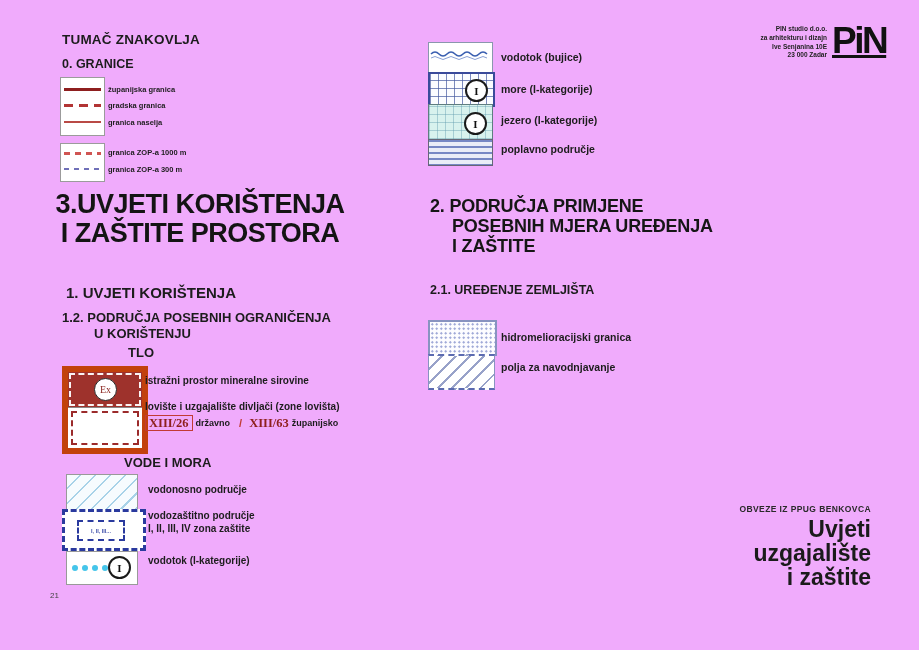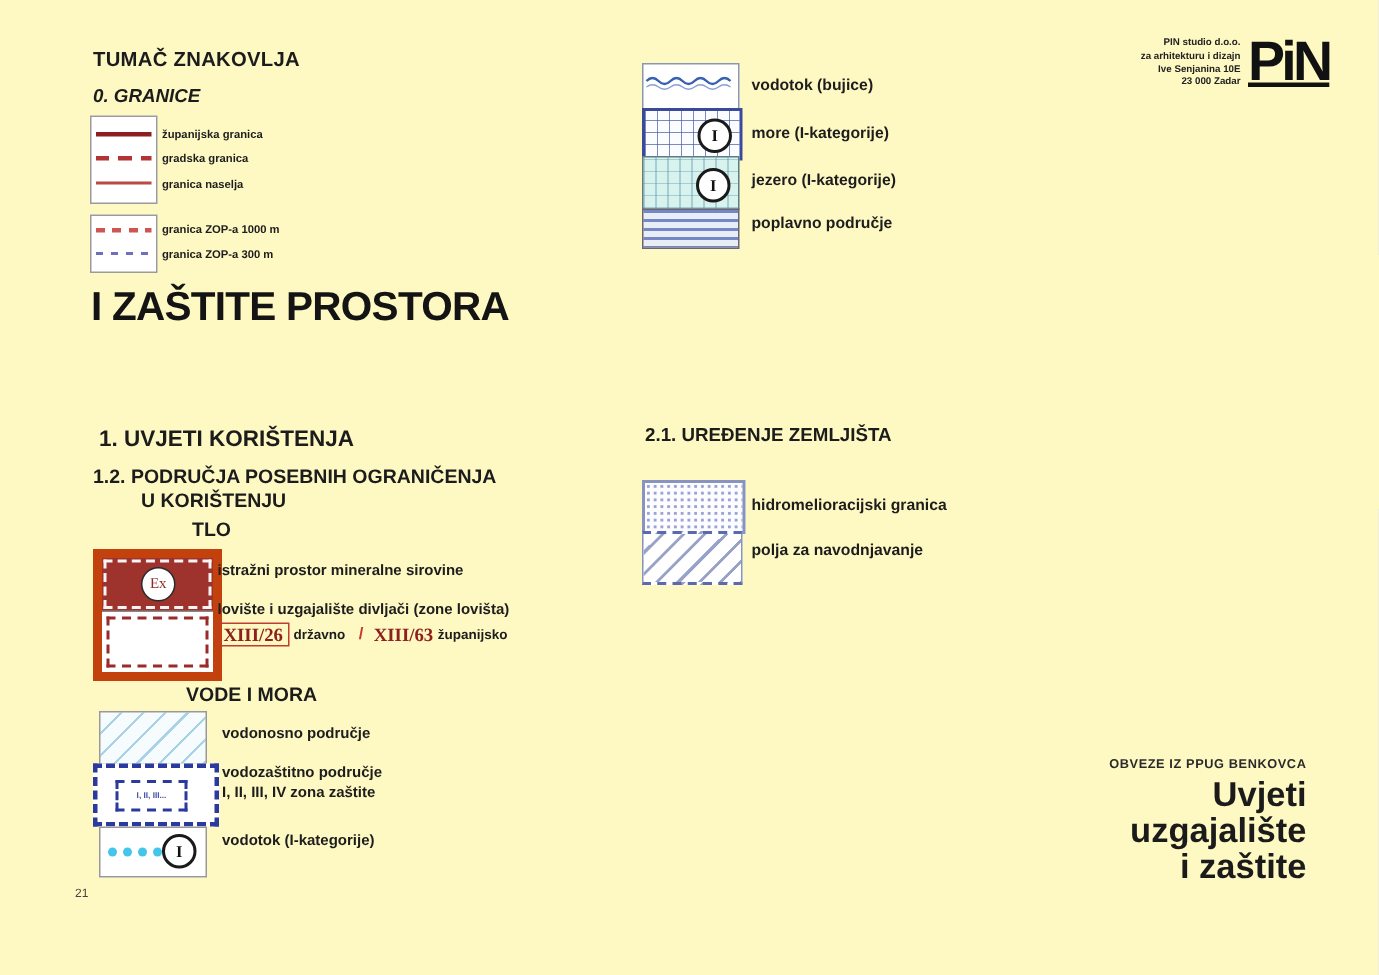--- a/index.html
+++ b/index.html
@@ -1,27 +1,27 @@
 <!DOCTYPE html>
 <html><head>
 <meta charset="utf-8">
 <style>
   html,body{margin:0;padding:0;background:#e8e8e8;}
-  .page{position:relative;width:919px;height:650px;background:#fef9c3;overflow:hidden;
+  .page{position:relative;width:919px;height:650px;background:#f0abfc;overflow:hidden;
         font-family:"Liberation Sans",sans-serif;color:#1c1c1c;}
   .abs{position:absolute;}
   .lbl{font-weight:bold;color:#1d1d1d;white-space:nowrap;}
   .s7{font-size:7.5px;}
   .s8{font-size:8px;color:#444;}
   .s10{font-size:10px;}
   .s105{font-size:10.5px;}
 
   
   .t-legend{left:62px;top:32px;font-size:13.5px;font-weight:bold;letter-spacing:.2px;}
-  .t-sec0{left:62px;top:57px;font-size:12.5px;font-weight:bold;font-style:italic;}
+  .t-sec0{left:62px;top:57px;font-size:12.5px;font-weight:bold;}
 
   
   .box1{left:60px;top:77px;width:43px;height:57px;border:1px solid #9b9b9b;background:#fff;}
   .box2{left:60px;top:143px;width:43px;height:37px;border:1px solid #9b9b9b;background:#fff;}
   .gl{position:absolute;left:3px;right:3px;}
   .gl1{top:10px;height:3px;background:#8e1f1f;}
   .gl2{top:26px;height:2.5px;background:repeating-linear-gradient(90deg,#b23434 0 9px,transparent 9px 15px);}
   .gl3{top:43px;height:1.5px;background:#b94a45;}
   .gl4{top:8px;height:2.5px;background:repeating-linear-gradient(90deg,#d05552 0 6px,transparent 6px 11px);}
   .gl5{top:24px;height:2px;background:repeating-linear-gradient(90deg,#7070b8 0 5px,transparent 5px 10px);}
@@ -130,20 +130,21 @@
   <div class="abs lbl s7 L3">granica naselja</div>
 
   <div class="abs box2">
     <div class="gl gl4"></div>
     <div class="gl gl5"></div>
   </div>
   <div class="abs lbl s7 L4">granica ZOP-a 1000 m</div>
   <div class="abs lbl s7 L5">granica ZOP-a 300 m</div>
 
   <div class="abs main-title">
+    <div>3.UVJETI KORIŠTENJA</div>
     <div>I ZAŠTITE PROSTORA</div>
   </div>
 
   <div class="abs s1-title">1. UVJETI KORIŠTENJA</div>
   <div class="abs s1-sub1">1.2. PODRUČJA POSEBNIH OGRANIČENJA</div>
   <div class="abs s1-sub2">U KORIŠTENJU</div>
   <div class="abs tlo-head">TLO</div>
 
   <div class="abs tlo-box">
     <div class="tlo-c1">
@@ -197,20 +198,25 @@
   </div>
   <div class="abs wl-c3">
     <div class="cat-badge">I</div>
   </div>
   <div class="abs wl-c4"></div>
   <div class="abs lbl s105 wl-l1">vodotok (bujice)</div>
   <div class="abs lbl s105 wl-l2">more (I-kategorije)</div>
   <div class="abs lbl s105 wl-l3">jezero (I-kategorije)</div>
   <div class="abs lbl s105 wl-l4">poplavno područje</div>
 
+  <div class="abs s2-title">
+    <div>2. PODRUČJA PRIMJENE</div>
+    <div class="s2-ind">POSEBNIH MJERA UREĐENJA</div>
+    <div class="s2-ind">I ZAŠTITE</div>
+  </div>
   <div class="abs s2-sub">2.1. UREĐENJE ZEMLJIŠTA</div>
   <div class="abs s21-c1"></div>
   <div class="abs s21-c2"></div>
   <div class="abs lbl s105 s21-l1">hidromelioracijski granica</div>
   <div class="abs lbl s105 s21-l2">polja za navodnjavanje</div>
 
   <div class="abs firm">
     <div>PIN studio d.o.o.</div>
     <div>za arhitekturu i dizajn</div>
     <div>Ive Senjanina 10E</div>

